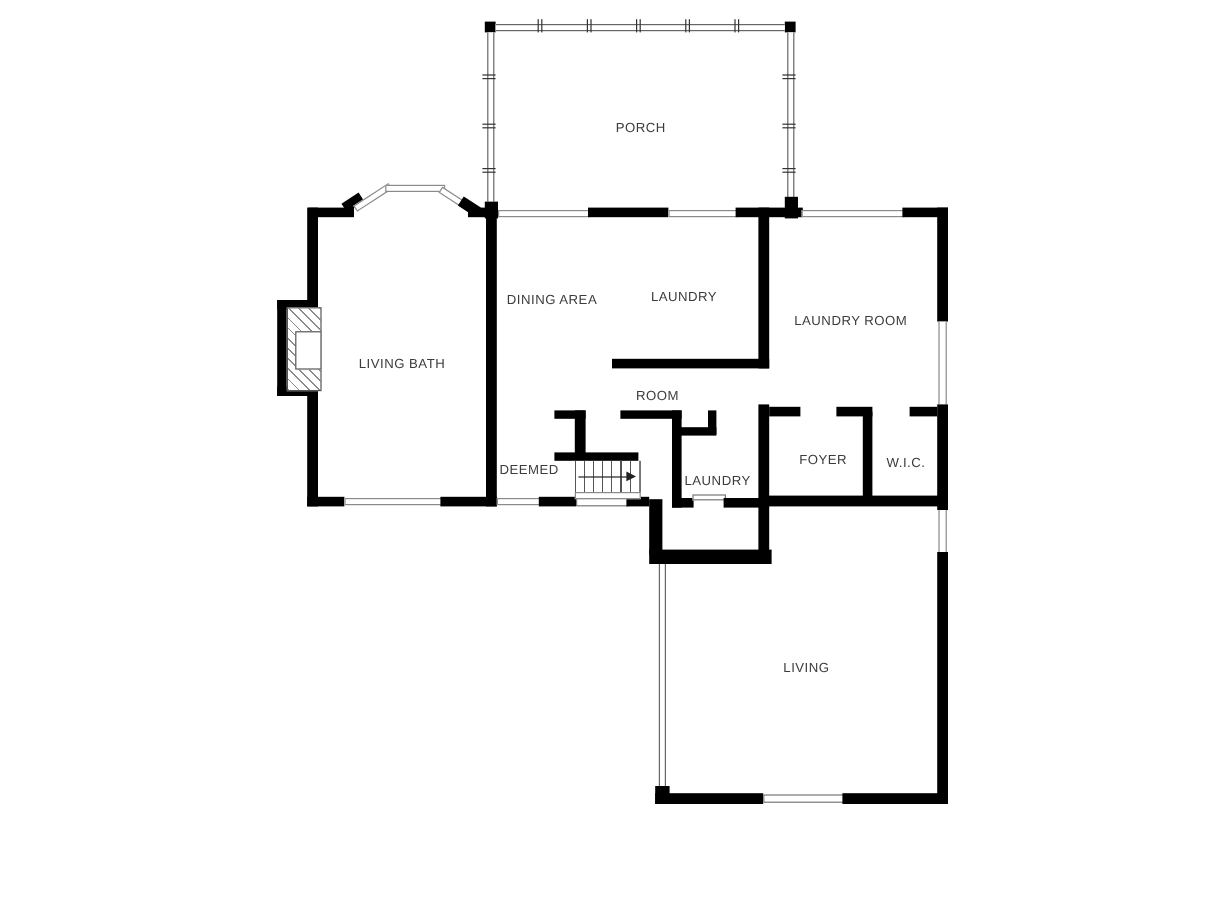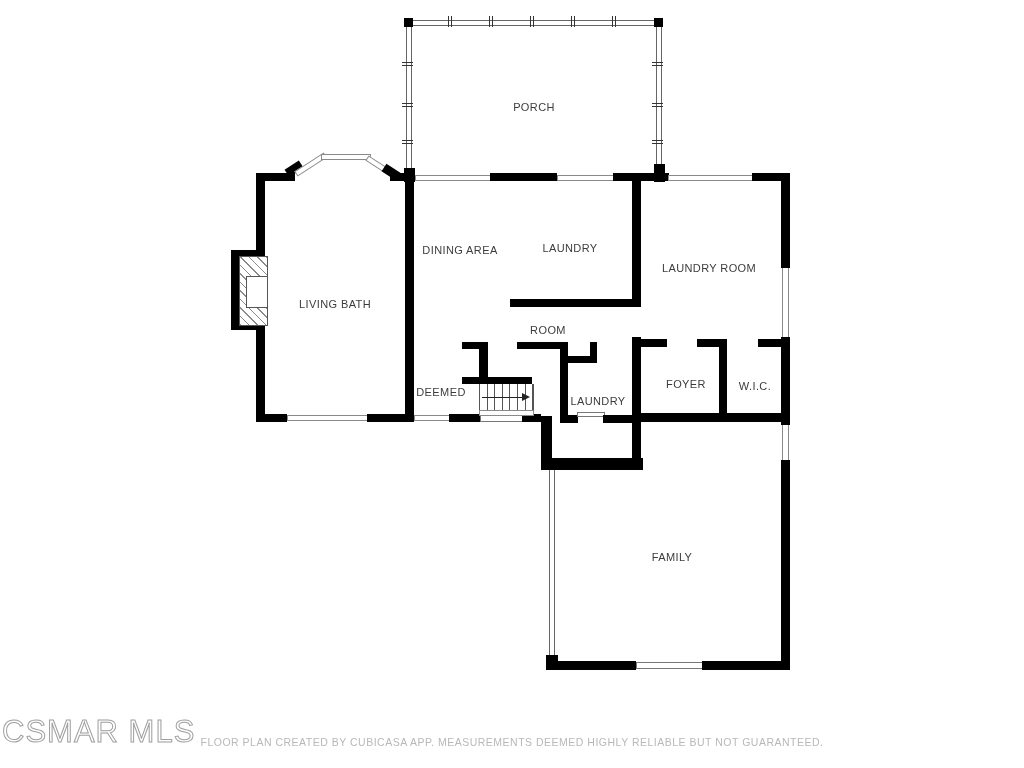--- a/index.html
+++ b/index.html
@@ -140,18 +140,16 @@
   <div class="room-label" style="left:534px;top:107px">PORCH</div>
   <div class="room-label" style="left:460px;top:250px">DINING AREA</div>
   <div class="room-label" style="left:570px;top:248px">LAUNDRY</div>
   <div class="room-label" style="left:709px;top:268px">LAUNDRY ROOM</div>
   <div class="room-label" style="left:335px;top:304px">LIVING BATH</div>
   <div class="room-label" style="left:548px;top:330px">ROOM</div>
   <div class="room-label" style="left:441px;top:392px">DEEMED</div>
   <div class="room-label" style="left:598px;top:401px">LAUNDRY</div>
   <div class="room-label" style="left:686px;top:384px">FOYER</div>
   <div class="room-label" style="left:755px;top:386px">W.I.C.</div>
-  <div class="room-label" style="left:672px;top:557px">FAMILY</div>
+  <div class="room-label" style="left:672px;top:557px">LIVING</div>
 
-  <div id="watermark">CSMAR MLS</div>
-  <div id="footer">FLOOR PLAN CREATED BY CUBICASA APP. MEASUREMENTS DEEMED HIGHLY RELIABLE BUT NOT GUARANTEED.</div>
 
 </div>
 
 </body></html>

